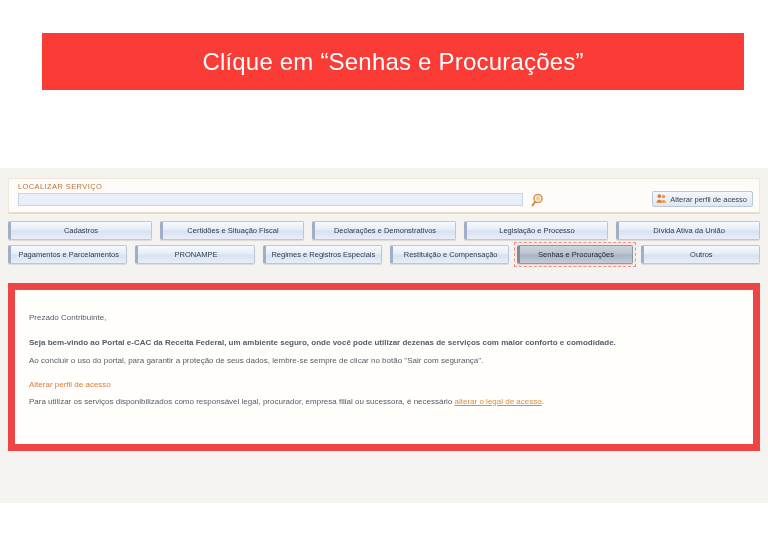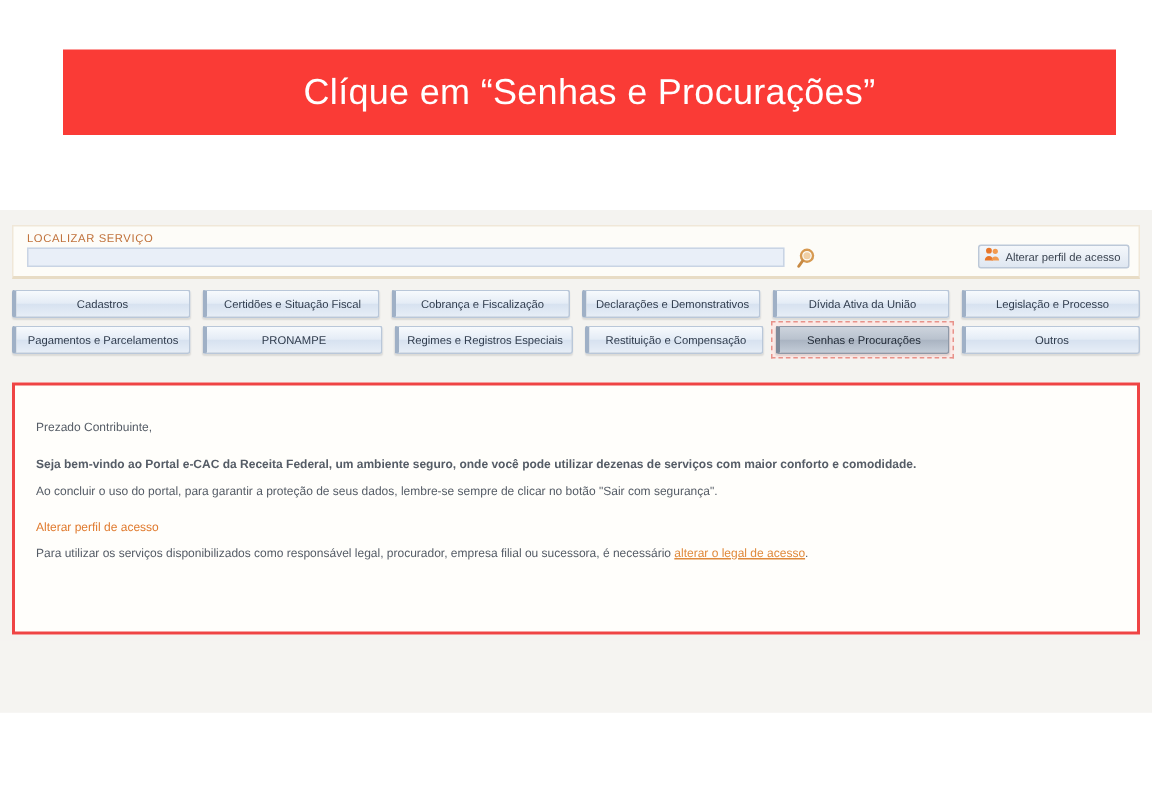--- a/index.html
+++ b/index.html
@@ -32,21 +32,21 @@
     font-size: 24px;
     font-weight: 400;
     letter-spacing: 0.2px;
     white-space: nowrap;
   }
 
   
   .app {
     position: absolute;
     left: 0;
-    top: 140px;
+    top: 168px;
     width: 768px;
     height: 335px;
     background: #f4f3f0;
   }
 
   
   .search-panel {
     position: absolute;
     left: 8px;
     top: 10px;
@@ -157,21 +157,21 @@
   }
 
   
   .content-panel {
     position: absolute;
     left: 8px;
     top: 115px;
     width: 752px;
     height: 168px;
     background: #fffefb;
-    border: 2px solid #ef4444;
+    border: 7px solid #ef4444;
     box-sizing: border-box;
   }
   .content-inner {
     padding: 22px 14px 0 14px;
   }
   .para {
     font-size: 8px;
     color: #555c66;
     margin: 0 0 13px 0;
     line-height: 1.45;
@@ -225,24 +225,23 @@
       </span>
       <span class="profile-btn-label">Alterar perfil de acesso</span>
     </div>
   </div>
 
   <div class="menu-grid">
 
     <div class="menu-row">
       <div class="menu-btn">Cadastros</div>
       <div class="menu-btn">Certidões e Situação Fiscal</div>
-      <div class="menu-btn">Cobrança e Fiscalização</div>
       <div class="menu-btn">Declarações e Demonstrativos</div>
+      <div class="menu-btn">Legislação e Processo</div>
       <div class="menu-btn">Dívida Ativa da União</div>
-      <div class="menu-btn">Legislação e Processo</div>
     </div>
 
     <div class="menu-row">
       <div class="menu-btn">Pagamentos e Parcelamentos</div>
       <div class="menu-btn">PRONAMPE</div>
       <div class="menu-btn">Regimes e Registros Especiais</div>
       <div class="menu-btn">Restituição e Compensação</div>
       <div class="menu-cell highlight">
         <div class="menu-btn selected">Senhas e Procurações</div>
       </div>

